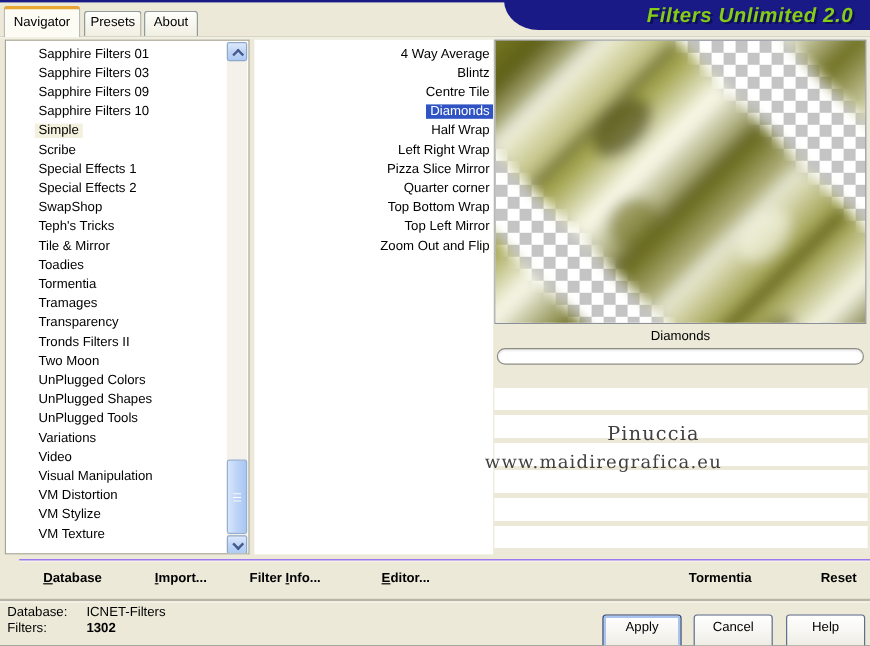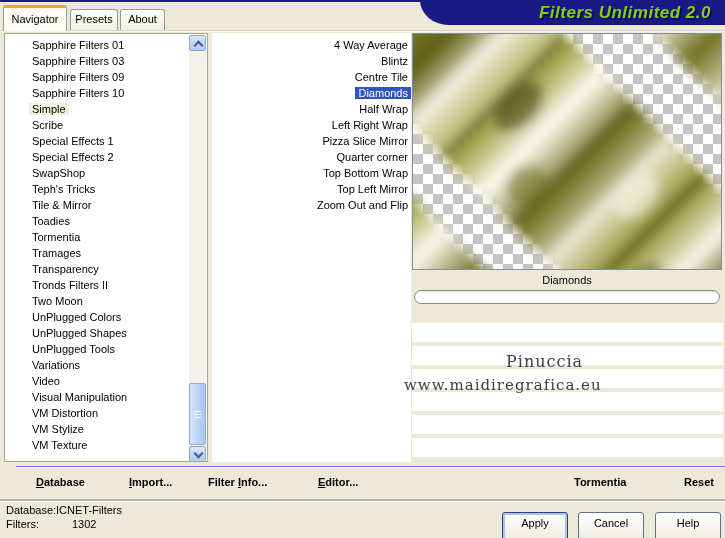--- a/index.html
+++ b/index.html
@@ -87,22 +87,22 @@
   .toolstrip{
     position:absolute;left:16px;top:466px;width:725px;height:32px;background:#ECE9D8;
     border-top:1px solid #8b5cf6;box-shadow:inset 0 1px 0 #FDFCF7;
   }
   .tool{position:absolute;top:9px;font-weight:bold;white-space:nowrap;cursor:default;}
   .t-db{left:20px;}.t-imp{left:113px;}.t-fi{left:192px;}.t-ed{left:288px;padding-left:14px;}
   .t-rand{left:558px;}.t-reset{left:657px;padding-left:11px;}
   
   .footer-groove{position:absolute;left:0;top:499px;width:725px;height:2px;background:#B9B5A4;box-shadow:0 1px 0 #FDFCF7;}
   .stat{position:absolute;white-space:nowrap;}
-  .s-dbl{left:6px;top:504px;}.s-dbv{left:56px;top:504px;}
-  .s-fl{left:6px;top:518px;}.s-fv{left:72px;top:518px;}
+  .s-dbl{left:6px;top:504px;}.s-dbv{left:72px;top:504px;}
+  .s-fl{left:6px;top:518px;}.s-fv{left:72px;top:518px;font-weight:bold;}
   .btn{
     position:absolute;top:512px;width:66px;height:40px;box-sizing:border-box;
     border:1px solid #5F6F8F;border-radius:3px;text-align:center;line-height:20px;
     background:linear-gradient(#FFFFFF,#F4F3EE 45%,#E9E7DC 82%,#D8D5C5);cursor:default;
   }
   .btn.apply{left:502px;border-color:#30426E;box-shadow:inset 0 0 0 2px #A9C4F0;}
   .btn.cancel{left:578px;}
   .btn.help{left:655px;}
 </style>
 </head>

